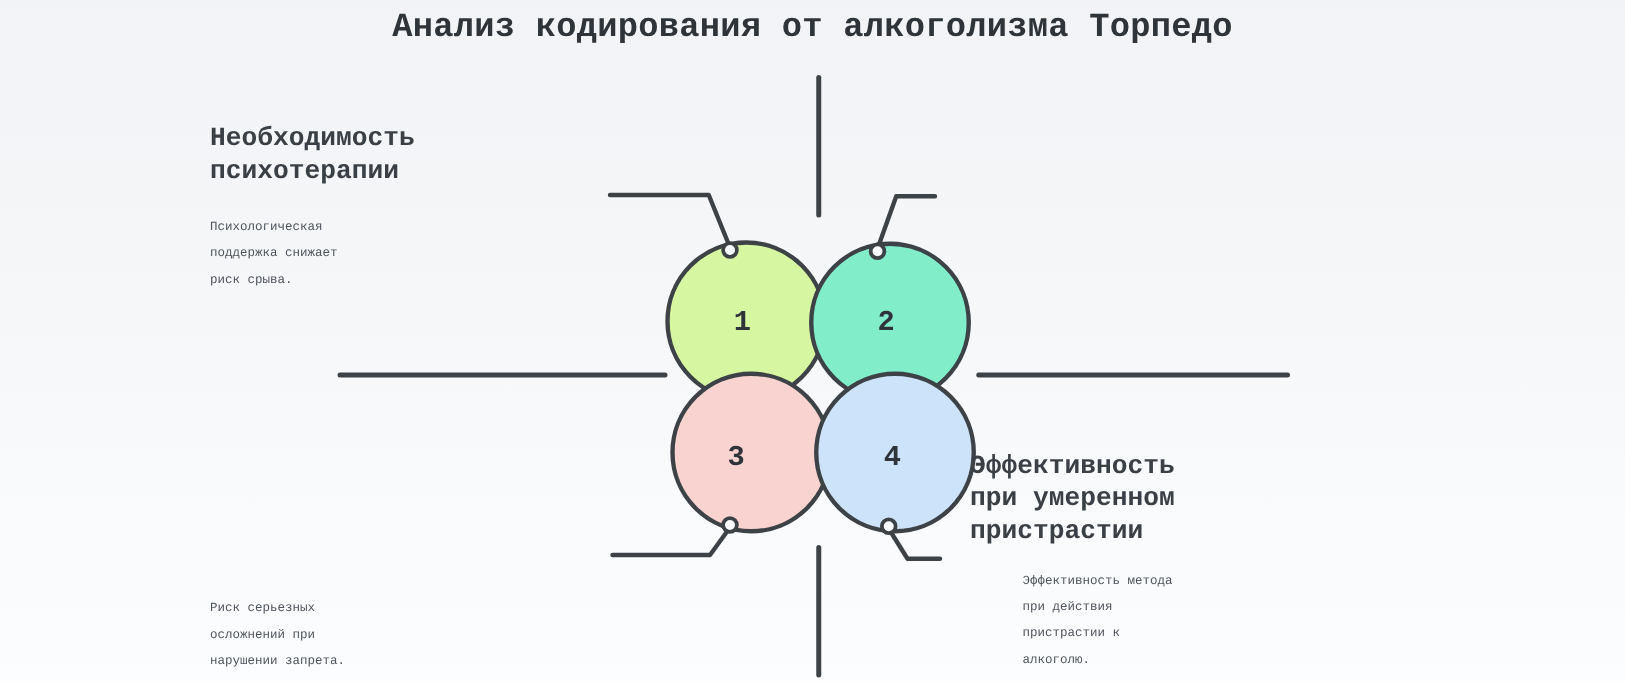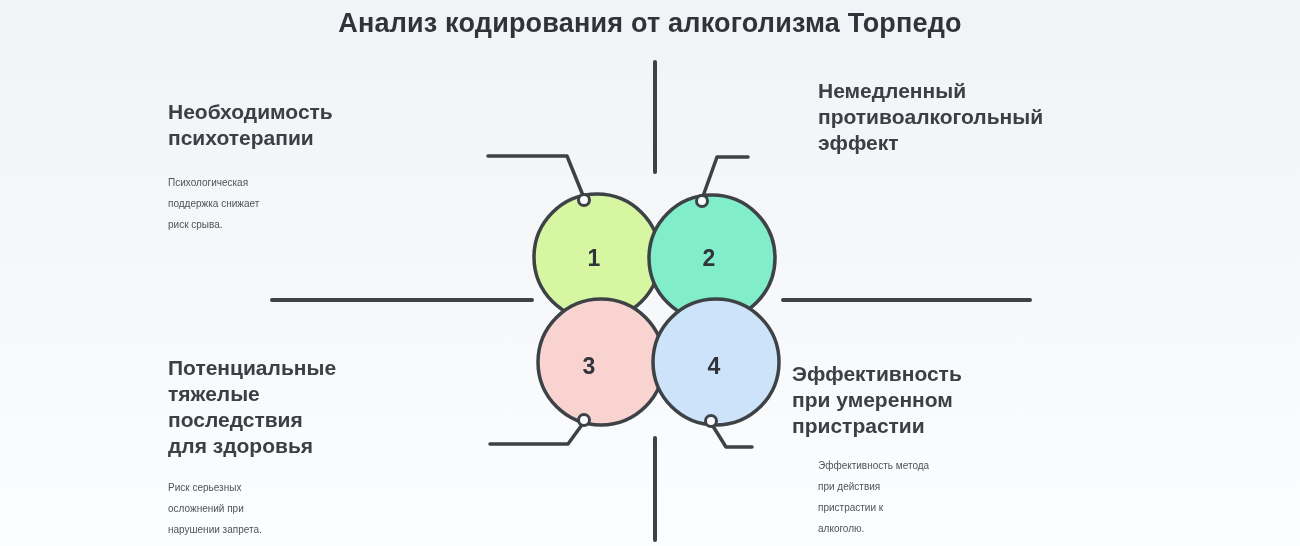--- a/index.html
+++ b/index.html
@@ -6,20 +6,21 @@
   html, body { width: 1300px; height: 546px; }
   body {
     font-family: "Liberation Sans", "DejaVu Sans", sans-serif;
     background: linear-gradient(180deg, #f1f3f6 0%, #f6f7f9 45%, #fcfdfe 100%);
     overflow: hidden;
   }
   .canvas {
     position: relative;
     width: 1300px;
     height: 384px;
+    font-family: Liberation Mono, monospace;
   }
   .title {
     position: absolute;
     top: 8px;
     left: 0;
     width: 100%;
     text-align: center;
     font-size: 27px;
     font-weight: bold;
     color: #2f343a;
@@ -88,33 +89,26 @@
     <text x="589" y="366" class="num">3</text>
     <text x="714" y="366" class="num">4</text>
   </svg>
 
   <div class="tb head align-r" style="right:832px; top:99px; width:300px;">Необходимость
 психотерапии</div>
   <div class="tb desc align-r" style="right:832px; top:172px; width:300px;">Психологическая
 поддержка снижает
 риск срыва.</div>
 
-  <div class="tb head" style="left:818px; top:78px; width:300px;">Немедленный
-противоалкогольный
-эффект</div>
 
-  <div class="tb head align-r" style="right:832px; top:355px; width:300px;">Потенциальные
-тяжелые
-последствия
-для здоровья</div>
   <div class="tb desc align-r" style="right:832px; top:477px; width:300px;">Риск серьезных
 осложнений при
 нарушении запрета.</div>
 
-  <div class="tb head" style="left:792px; top:361px; width:300px;">Эффективность
+  <div class="tb head" style="left:776px; top:361px; width:300px;">Эффективность
 при умеренном
 пристрастии</div>
   <div class="tb desc" style="left:818px; top:455px; width:260px;">Эффективность метода
 при действия
 пристрастии к
 алкоголю.</div>
 
 </div>
 
 </body></html>

